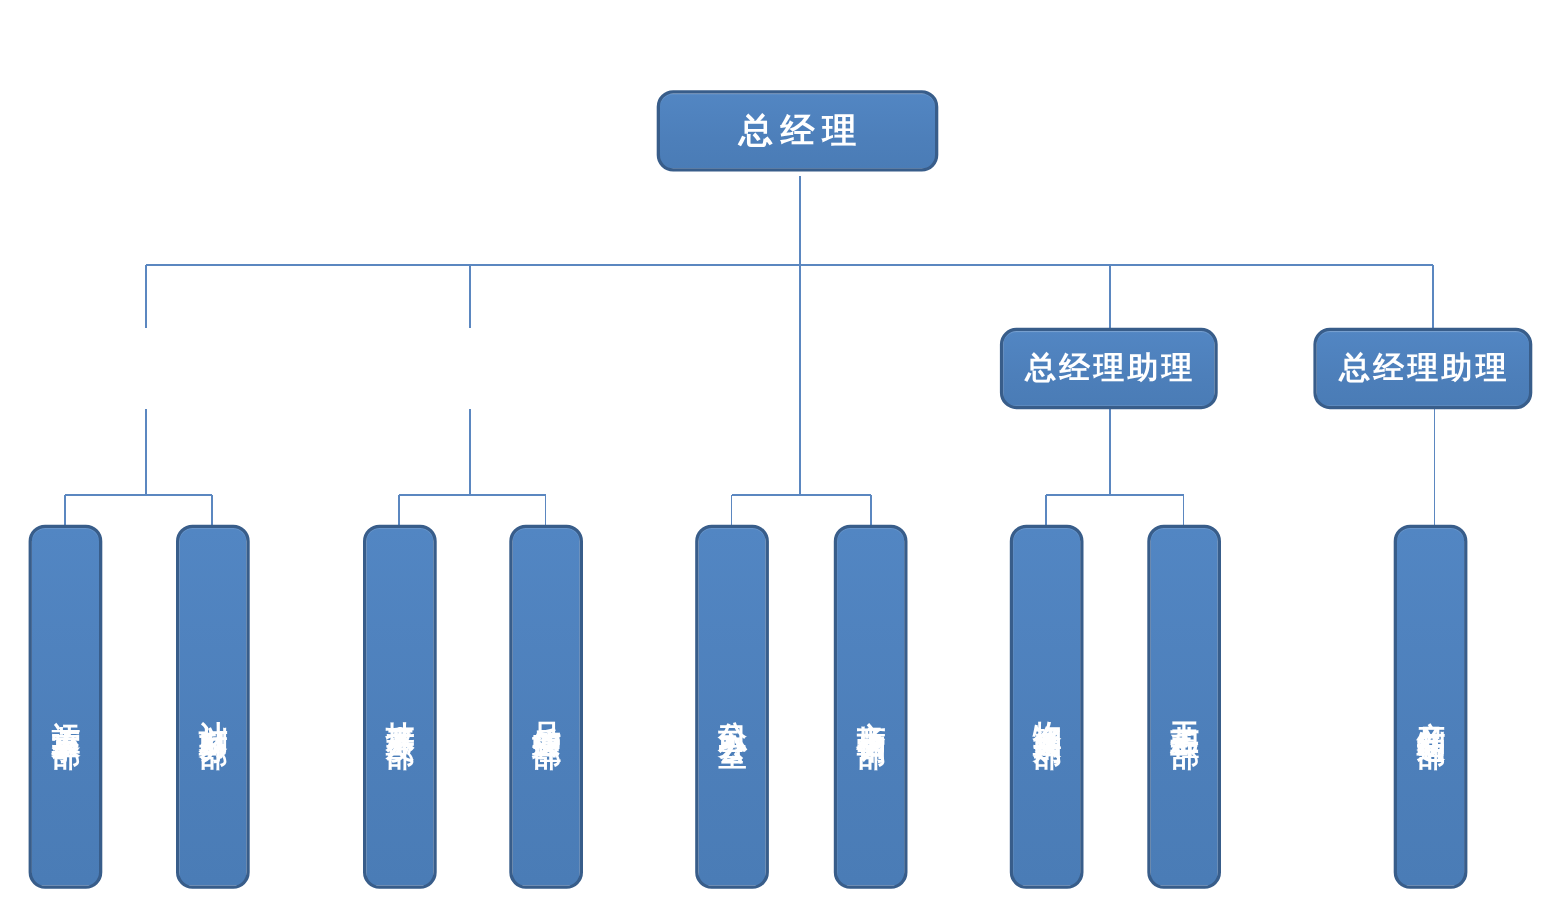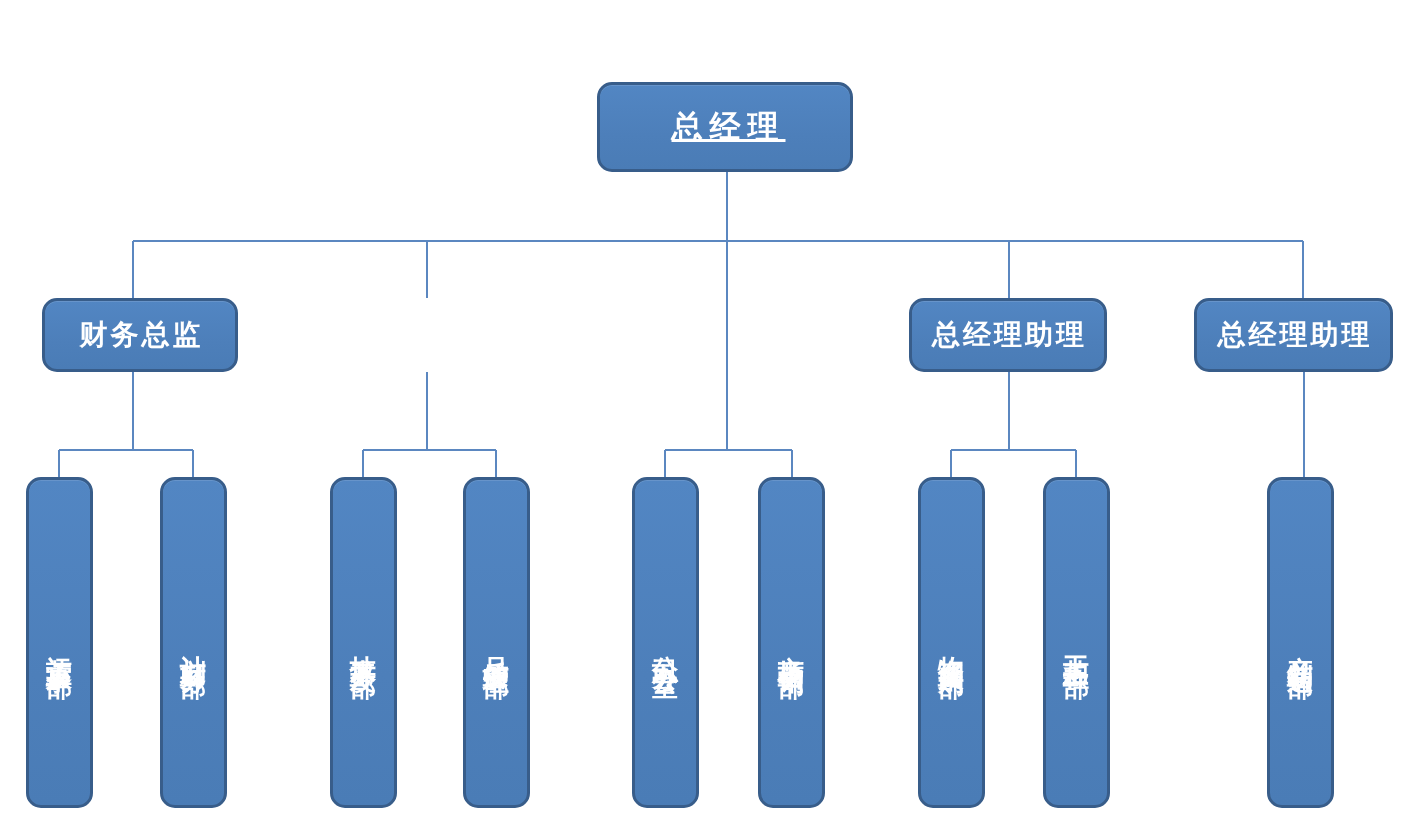--- a/index.html
+++ b/index.html
@@ -93,27 +93,24 @@
     <line x1="496" y1="450" x2="496" y2="477"></line>
 
     <line x1="1009" y1="372" x2="1009" y2="450"></line>
     <line x1="951" y1="450" x2="1076" y2="450"></line>
     <line x1="951" y1="450" x2="951" y2="477"></line>
     <line x1="1076" y1="450" x2="1076" y2="477"></line>
 
     <line x1="1304" y1="372" x2="1304" y2="477"></line>
   </svg>
 
-  <div class="node root" style="left:597px; top:82px; width:256px; height:90px;text-decoration:underline;">
+  <div class="node root" style="left:597px; top:82px; width:256px; height:74px;">
     <span class="label">总经理</span>
   </div>
 
-  <div class="node l2" style="left:42px; top:298px; width:196px; height:74px;">
-    <span class="label">财务总监</span>
-  </div>
   <div class="node l2" style="left:909px; top:298px; width:198px; height:74px;">
     <span class="label">总经理助理</span>
   </div>
   <div class="node l2" style="left:1194px; top:298px; width:199px; height:74px;">
     <span class="label">总经理助理</span>
   </div>
 
   <div class="node l3" style="left:26px; top:477px; width:67px; height:331px;">
     <span class="label">运营人事部</span>
   </div>

